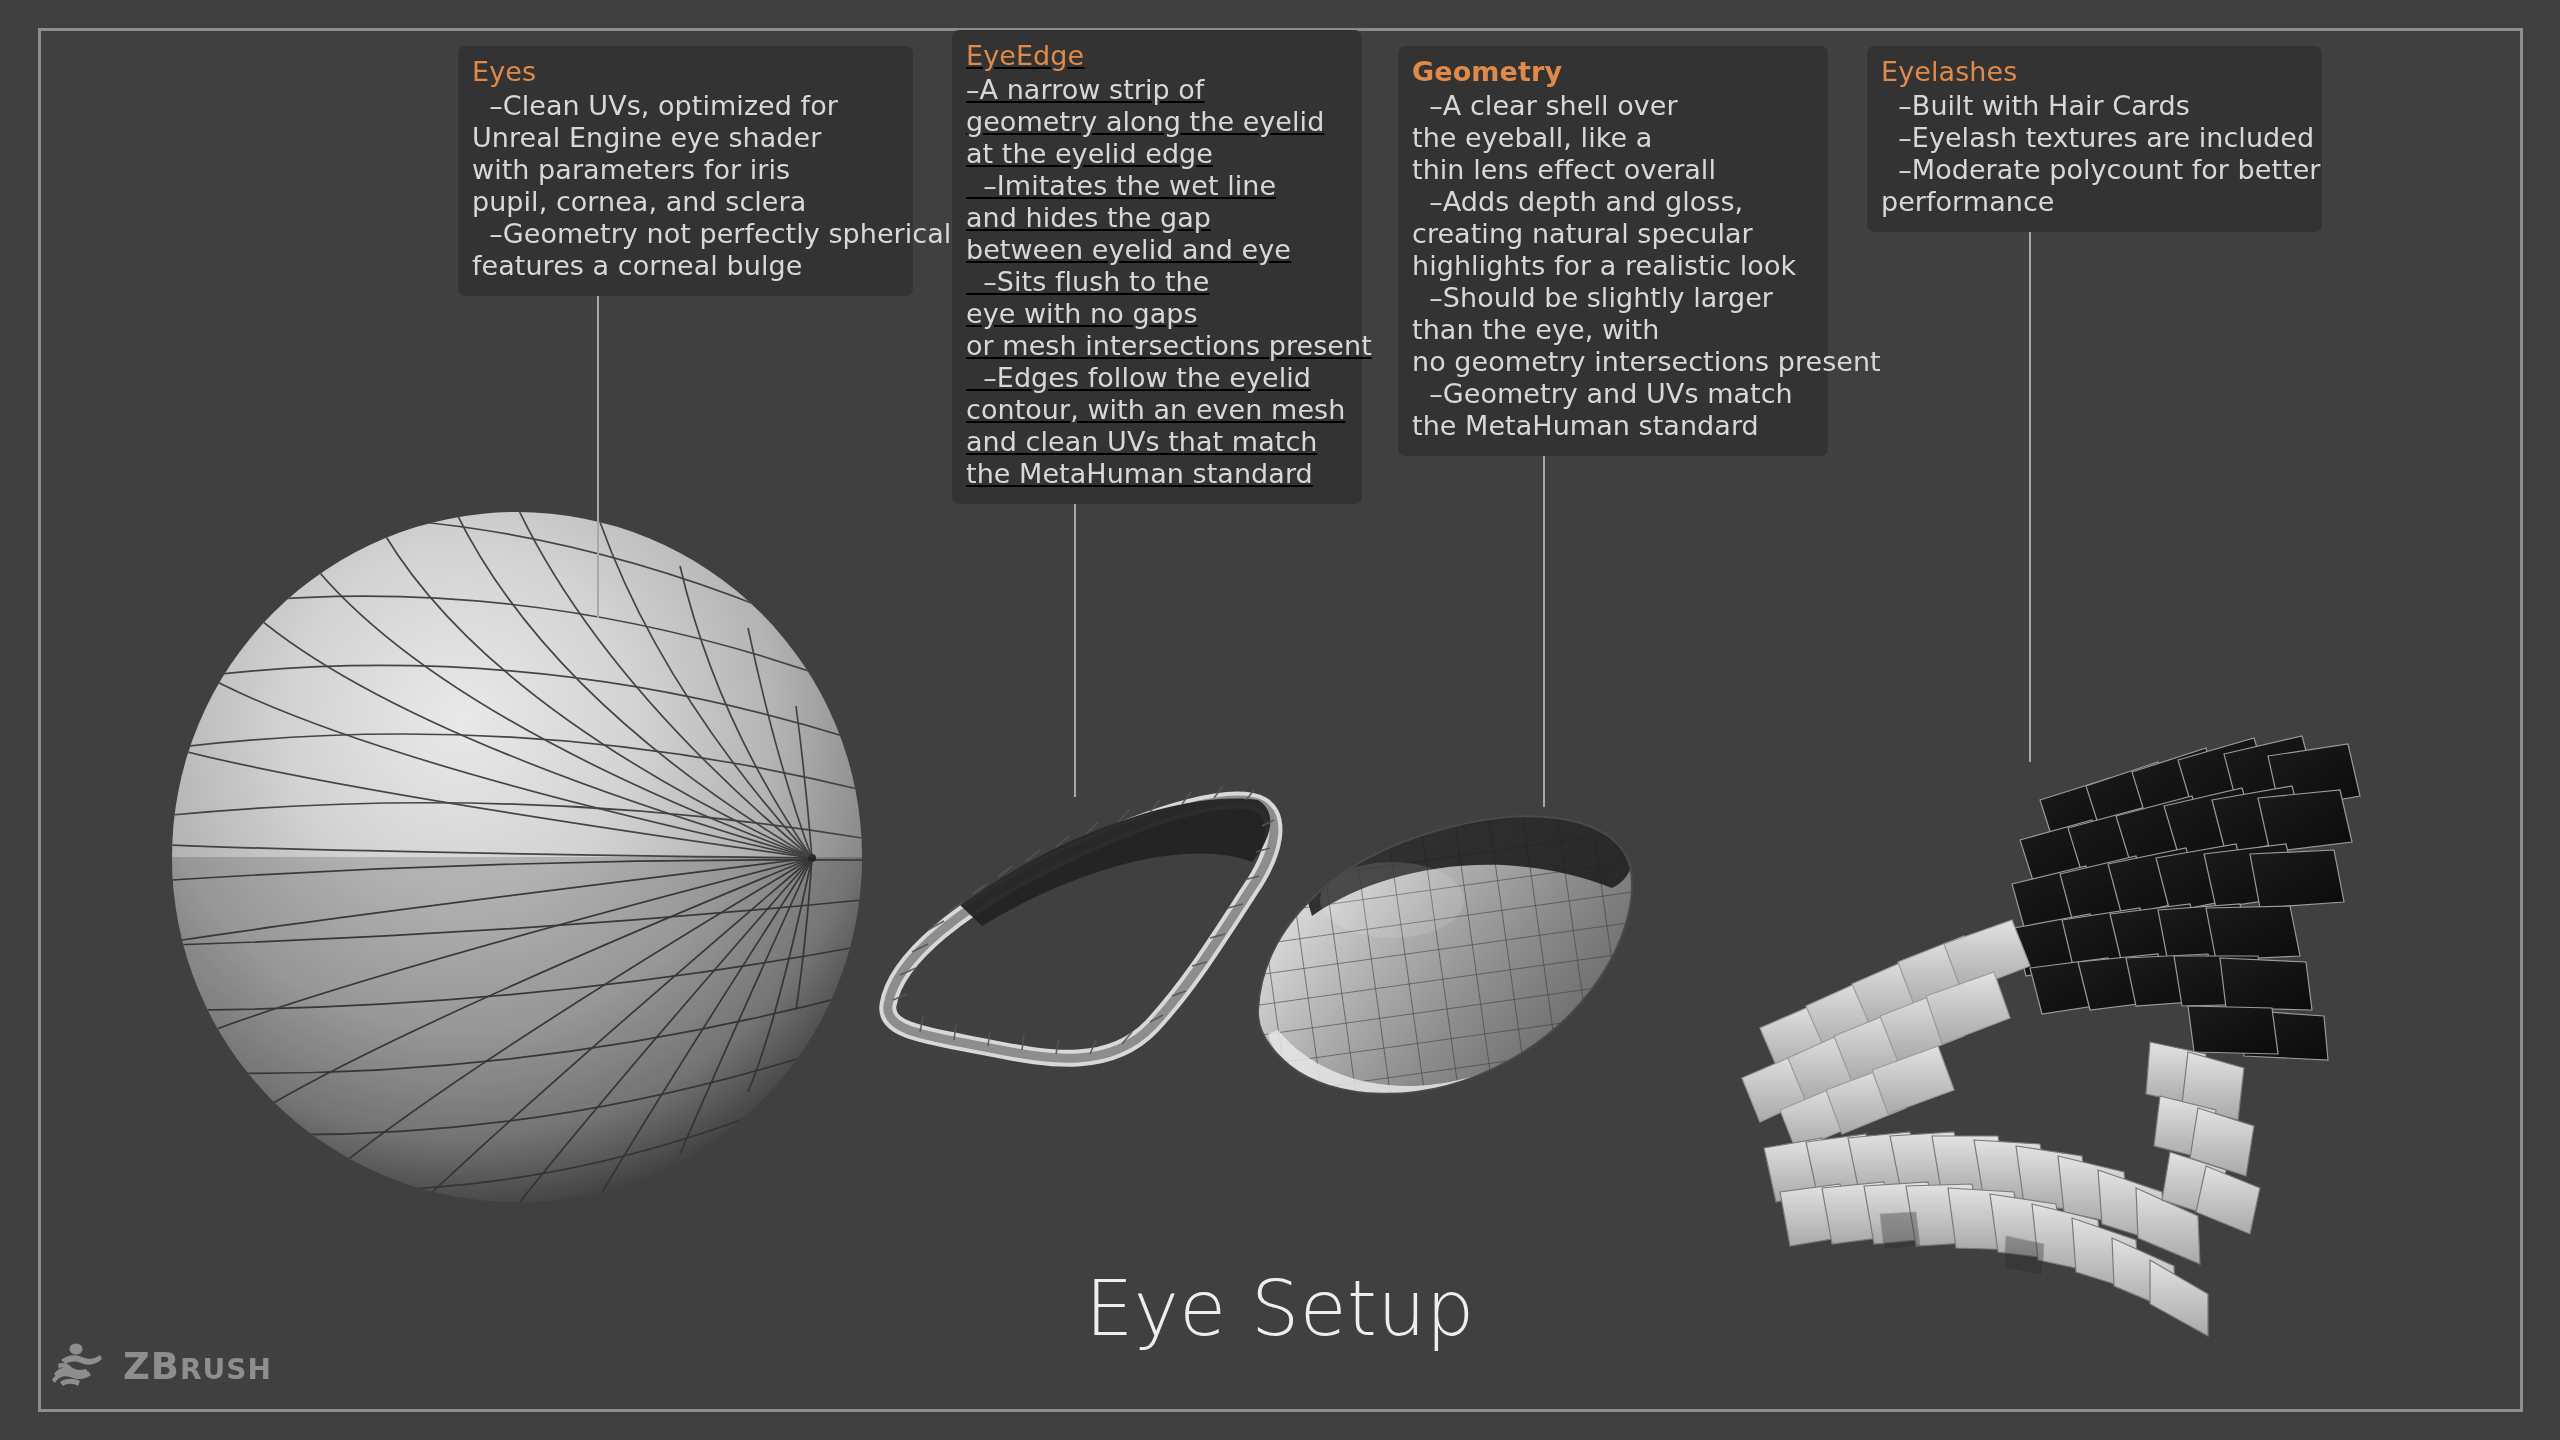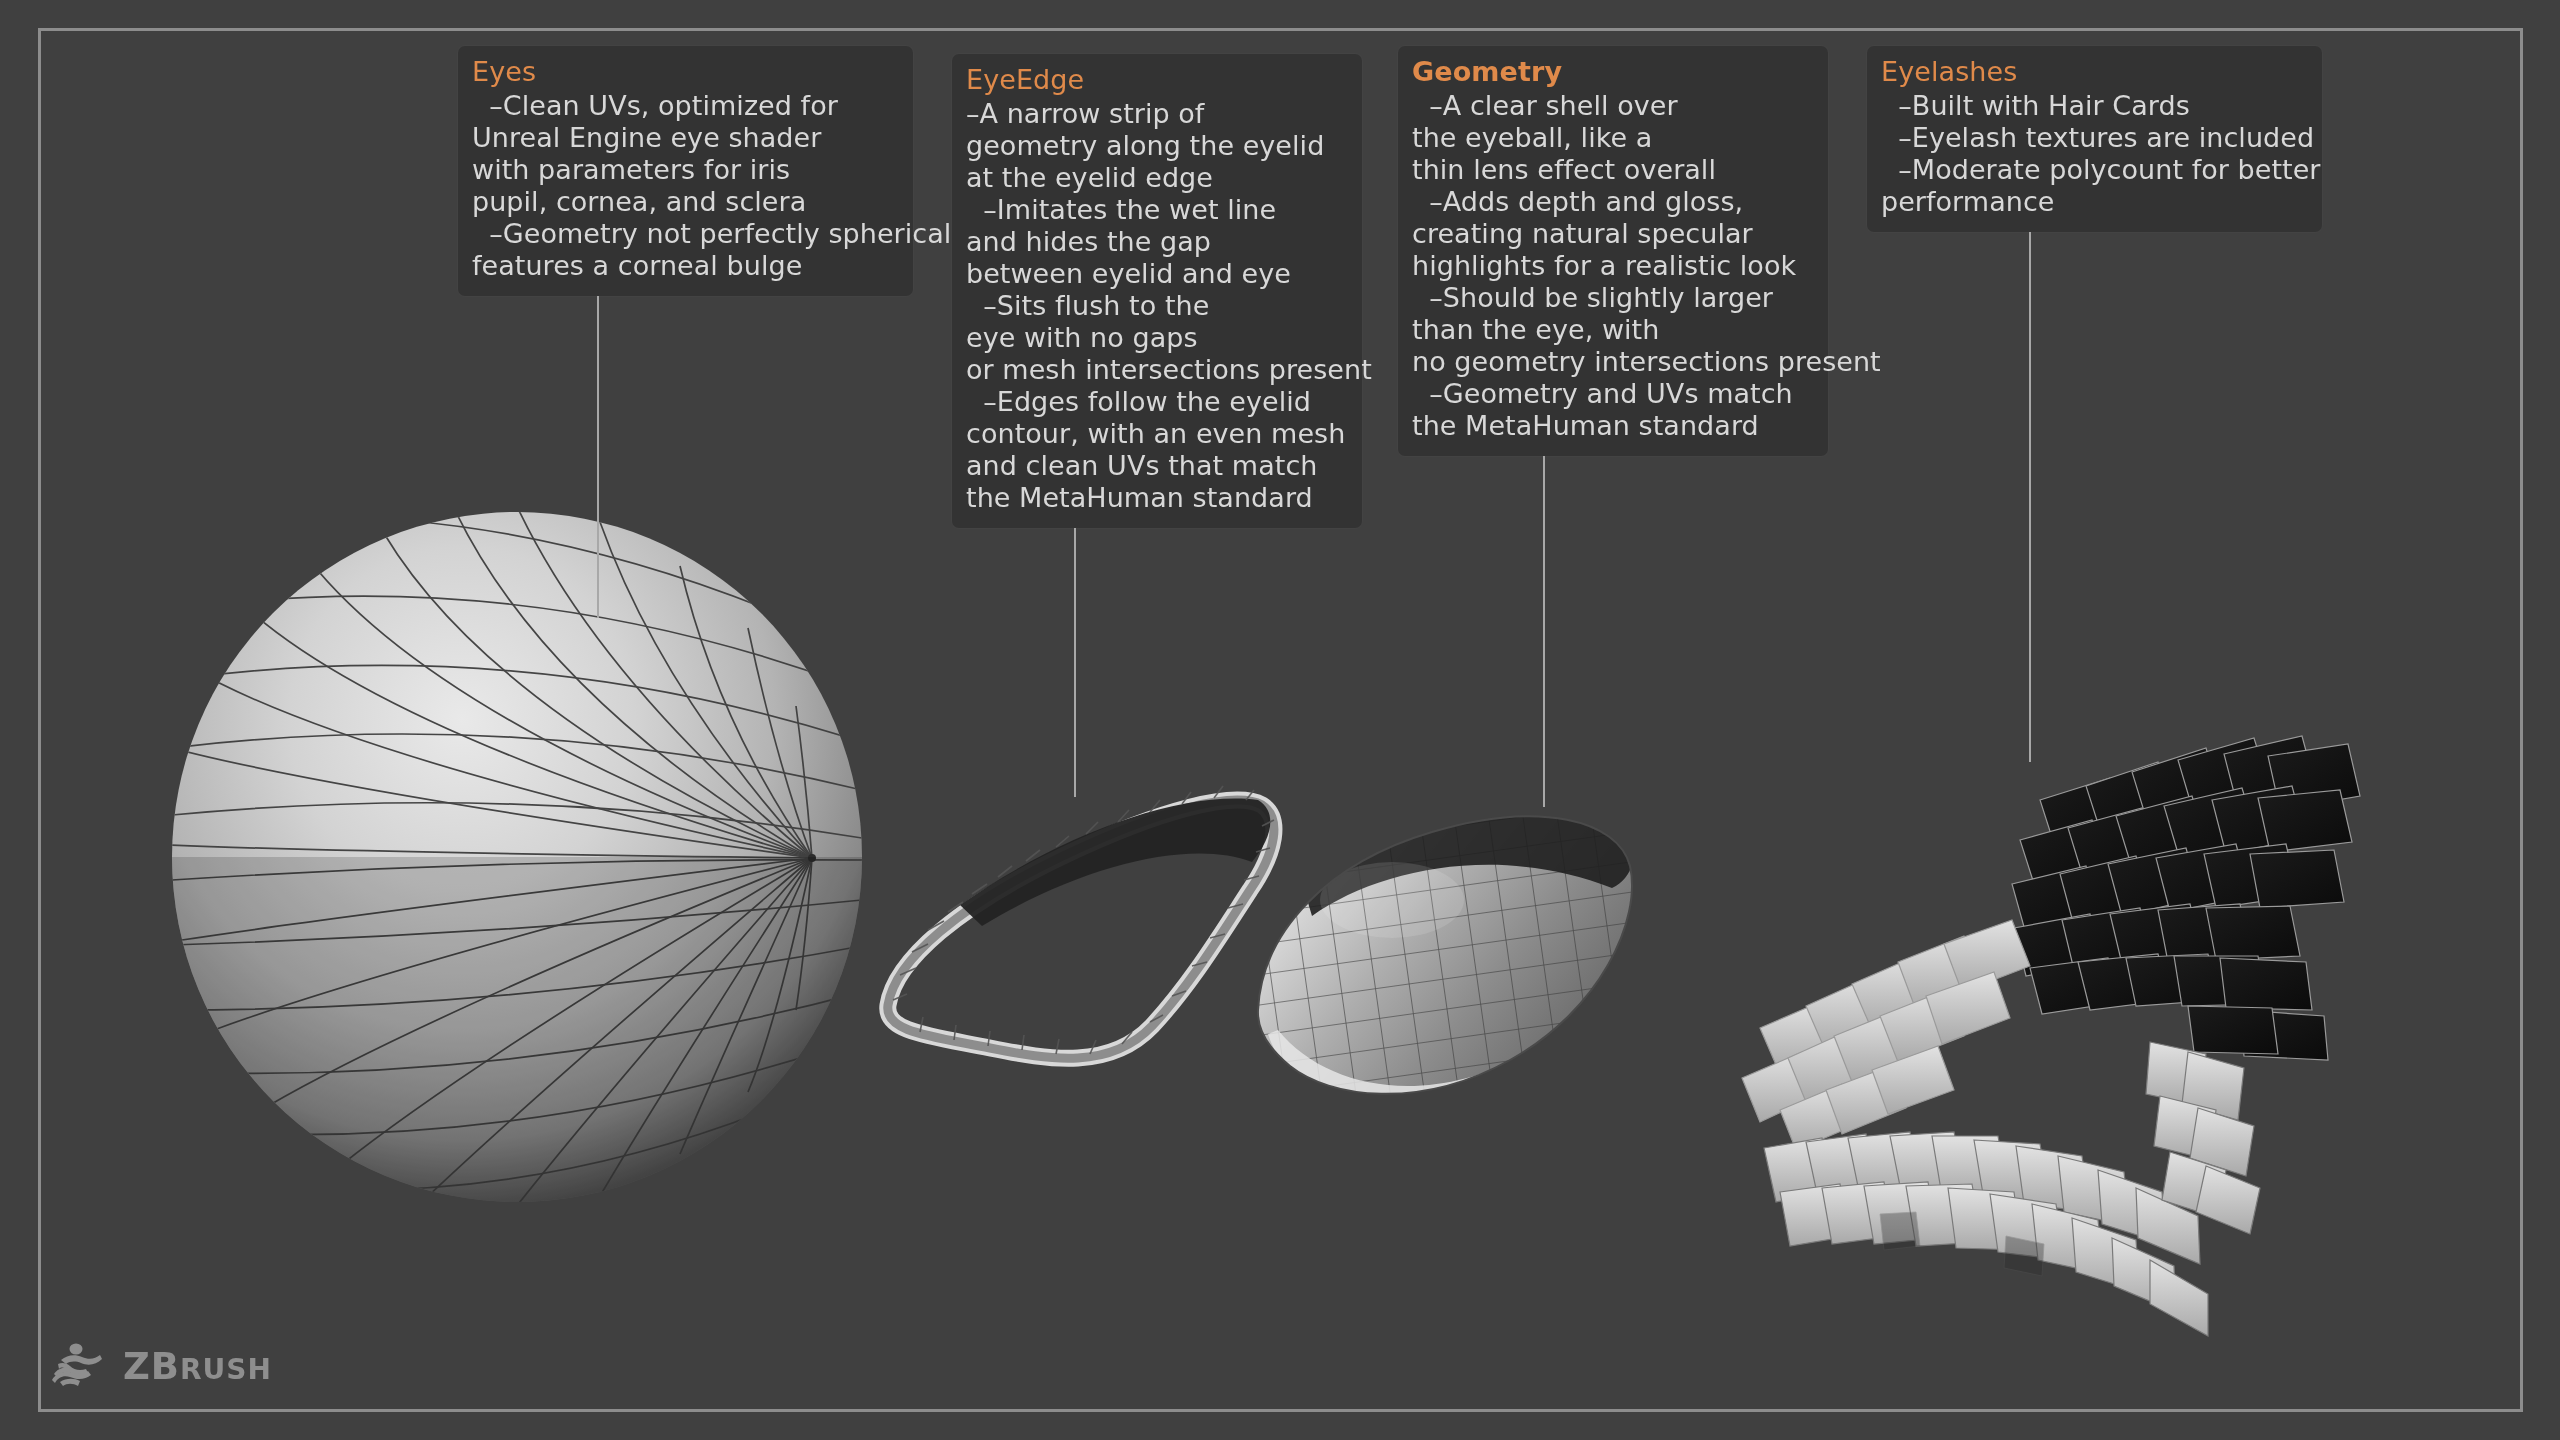--- a/index.html
+++ b/index.html
@@ -364,21 +364,21 @@
   <div class="panel" style="left:458px; top:46px; width:455px;">
     <div class="panel-title">Eyes</div>
     <div class="panel-body">  –Clean UVs, optimized for
 Unreal Engine eye shader
 with parameters for iris
 pupil, cornea, and sclera
   –Geometry not perfectly spherical,
 features a corneal bulge</div>
   </div>
 
-  <div class="panel" style="left:952px; top:54px; width:410px;">
+  <div class="panel" style="left:952px; top:30px; width:410px;text-decoration:underline;">
     <div class="panel-title">EyeEdge</div>
     <div class="panel-body">–A narrow strip of
 geometry along the eyelid
 at the eyelid edge
   –Imitates the wet line
 and hides the gap
 between eyelid and eye
   –Sits flush to the
 eye with no gaps
 or mesh intersections present
@@ -404,20 +404,21 @@
   </div>
 
   <div class="panel" style="left:1867px; top:46px; width:455px;">
     <div class="panel-title">Eyelashes</div>
     <div class="panel-body">  –Built with Hair Cards
   –Eyelash textures are included
   –Moderate polycount for better
 performance</div>
   </div>
 
+  <div id="caption">Eye Setup</div>
 
   <div id="logo">
     <svg width="58" height="52" viewBox="0 0 58 52">
       <g fill="#8e8e8e">
         <ellipse cx="28" cy="9" rx="6.5" ry="5.5"></ellipse>
         <path d="M13 20 C19 15 27 14 34 17 C41 20 47 19 52 15 L54 19
                  C48 25 40 26 33 23 C28 21 22 21 18 24 Z"></path>
         <path d="M10 24 C14 22 19 23 22 26 C26 30 32 31 38 29 L40 33
                  C32 37 24 35 19 30 C16 27 13 27 11 29 Z"></path>
         <path d="M6 34 C10 28 18 26 24 29 L22 33 C17 31 12 33 9 37 Z"></path>

